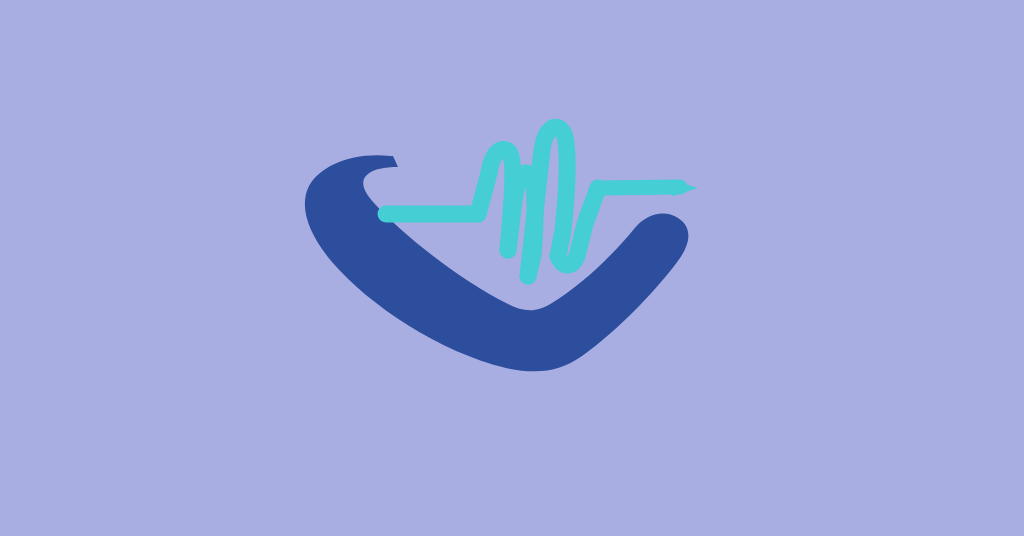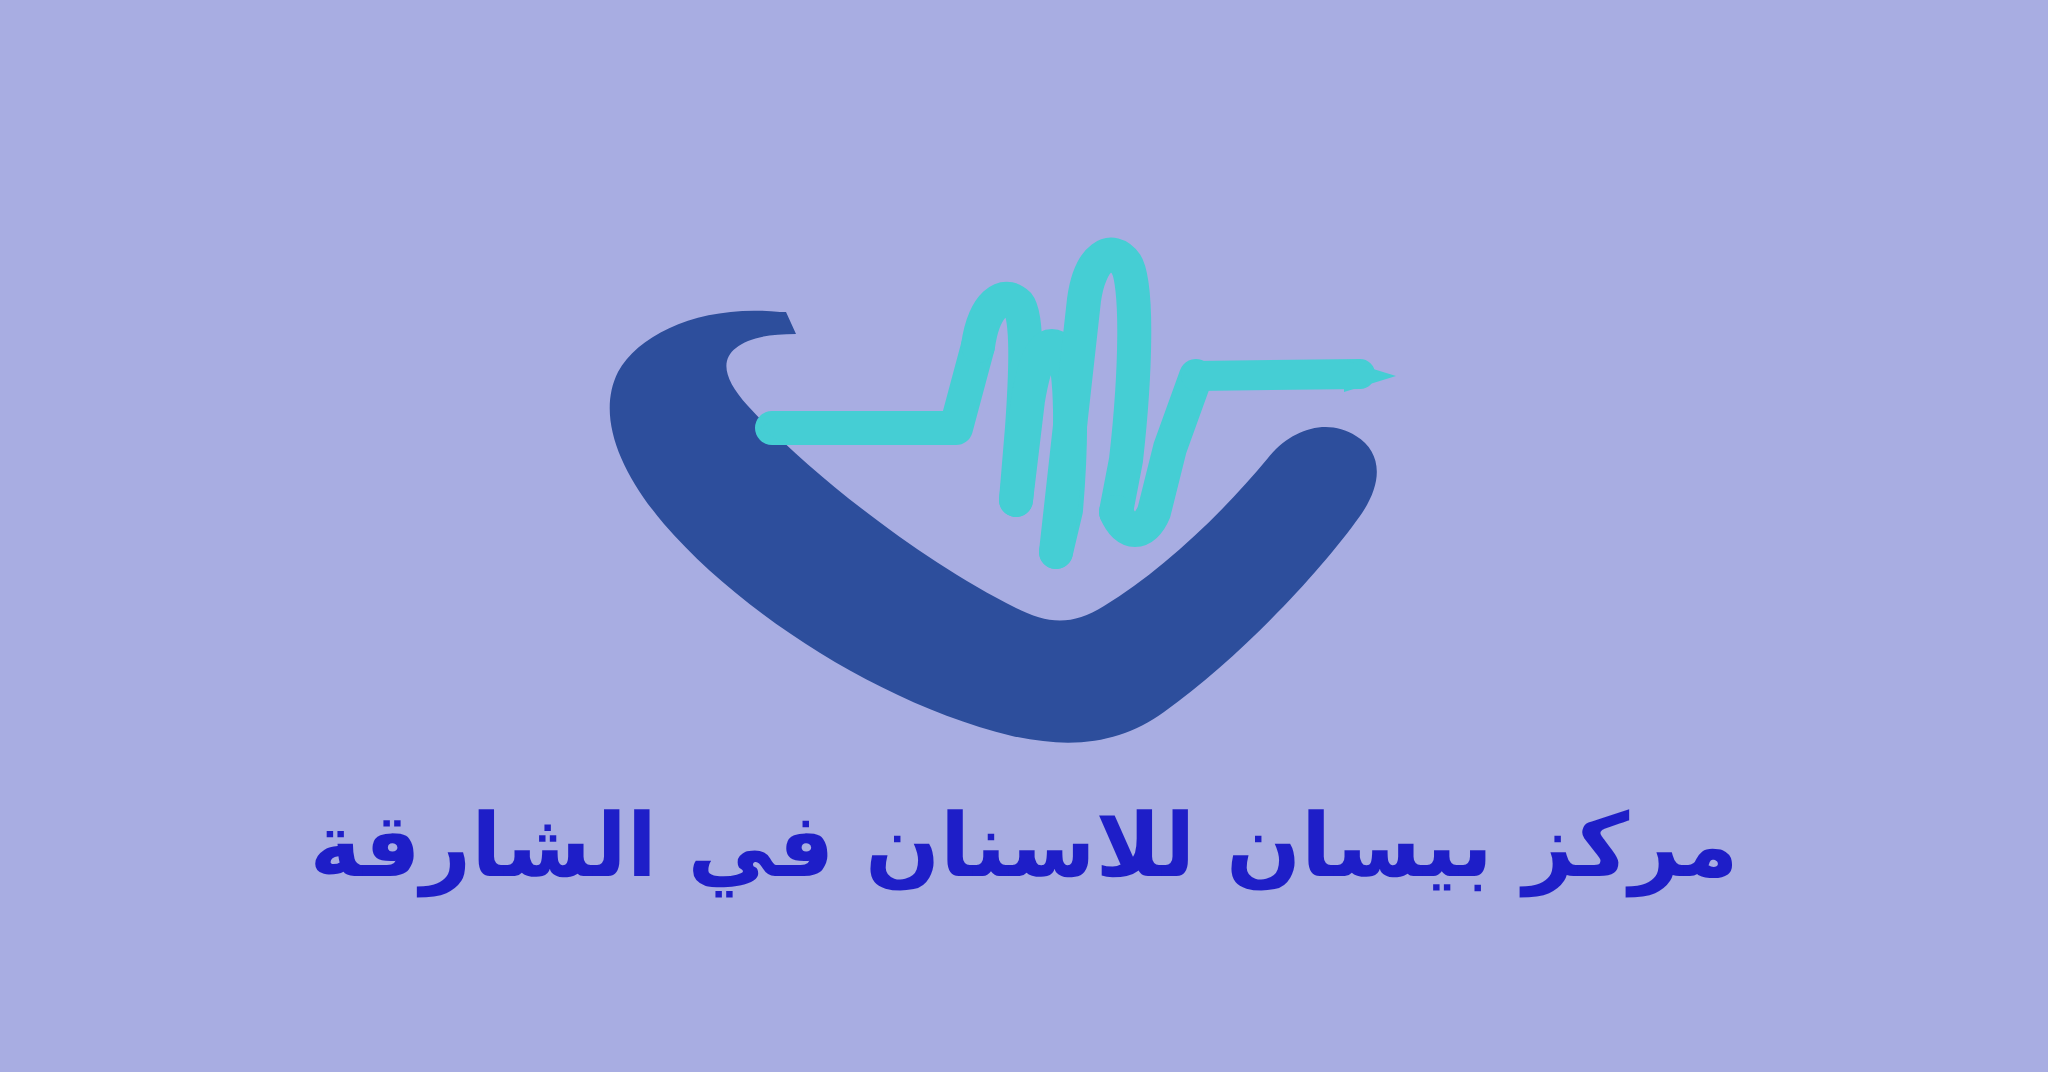--- a/index.html
+++ b/index.html
@@ -99,15 +99,14 @@
 
         <path d="M 318 98 L 400 97" stroke-width="15"></path>
       </g>
 
       <path d="M 392 90 L 418 98 L 392 106 Z" fill="#45ced4"></path>
 
       <path d="M 112 116 L 100 124 L 112 132 Z" fill="#45ced4"></path>
     </svg>
   </div>
 
-  <div id="caption">مركز بيسان للاسنان في الشارقة</div>
 
 </div>
 
 </body></html>

